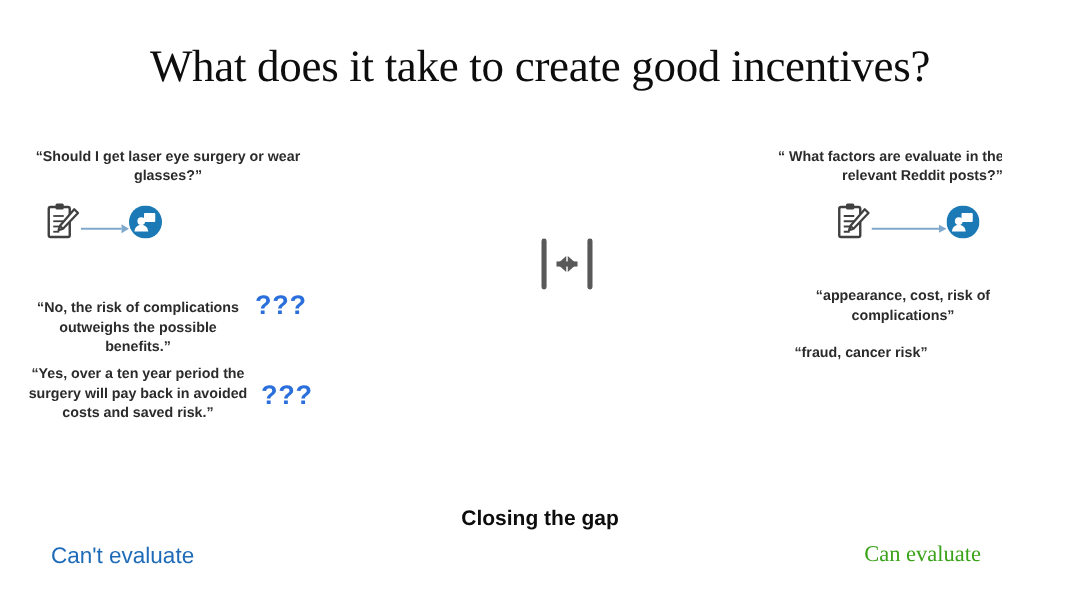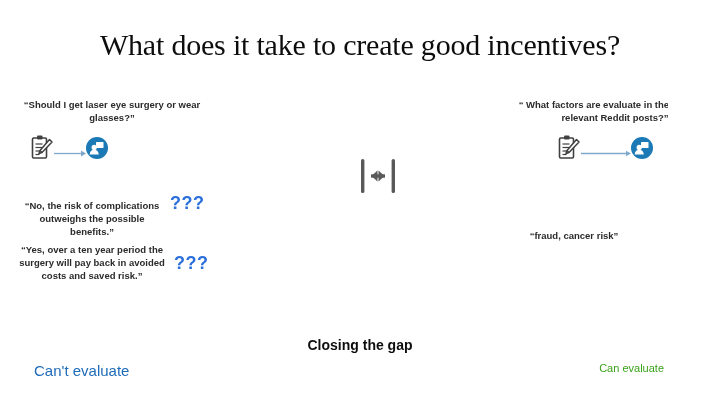--- a/index.html
+++ b/index.html
@@ -168,25 +168,25 @@
   #cant-evaluate {
     position: absolute;
     left: 34px;
     top: 362px;
     font-size: 15px;
     font-weight: 400;
     font-family: "Liberation Sans", sans-serif;
   }
   #can-evaluate {
     position: absolute;
-    right: 4px;
+    right: 14px;
     top: 362px;
-    font-size: 11px;
+    font-size: 15px;
     font-weight: 400;
-    font-family: Liberation Sans, sans-serif;
+    font-family: Liberation Serif, serif;
   }
 </style>
 </head>
 <body>
 
 <div id="slide">
 
   <div id="slide-title">What does it take to create good incentives?</div>
 
   <div class="quote" id="left-question">“Should I get laser eye surgery or wear glasses?”</div>
@@ -260,20 +260,21 @@
     <span class="person-circle">
       <svg width="22" height="22" viewBox="0 0 22 22" xmlns="http://www.w3.org/2000/svg">
         <circle cx="11" cy="11" r="11" fill="#1b7ab5"></circle>
         <rect x="10" y="5" width="7.5" height="6" rx="0.6" fill="#ffffff"></rect>
         <circle cx="8.2" cy="10.4" r="2.6" fill="#ffffff"></circle>
         <path d="M3.6 17.4 C3.9 14.2 6 12.8 8.2 12.8 C10.4 12.8 12.5 14.2 12.8 17.4 Z" fill="#ffffff"></path>
       </svg>
     </span>
   </div>
 
+  <div class="quote" id="right-answer-1">“appearance, cost, risk of complications”</div>
   <div class="mark" id="check-mark">
     <svg width="20" height="22" viewBox="0 0 20 22" xmlns="http://www.w3.org/2000/svg">
       <path d="M2 11.5 L7 18 L18 2.5" fill="none" stroke="#22a022" stroke-width="2.6" stroke-linecap="round" stroke-linejoin="round"></path>
     </svg>
   </div>
 
   <div class="quote" id="right-answer-2">“fraud, cancer risk”</div>
   <div class="mark" id="cross-mark">
     <svg width="18" height="18" viewBox="0 0 18 18" xmlns="http://www.w3.org/2000/svg">
       <path d="M2.5 2.5 L15.5 15.5 M15.5 2.5 L2.5 15.5" fill="none" stroke="#e01b1b" stroke-width="3" stroke-linecap="round"></path>

